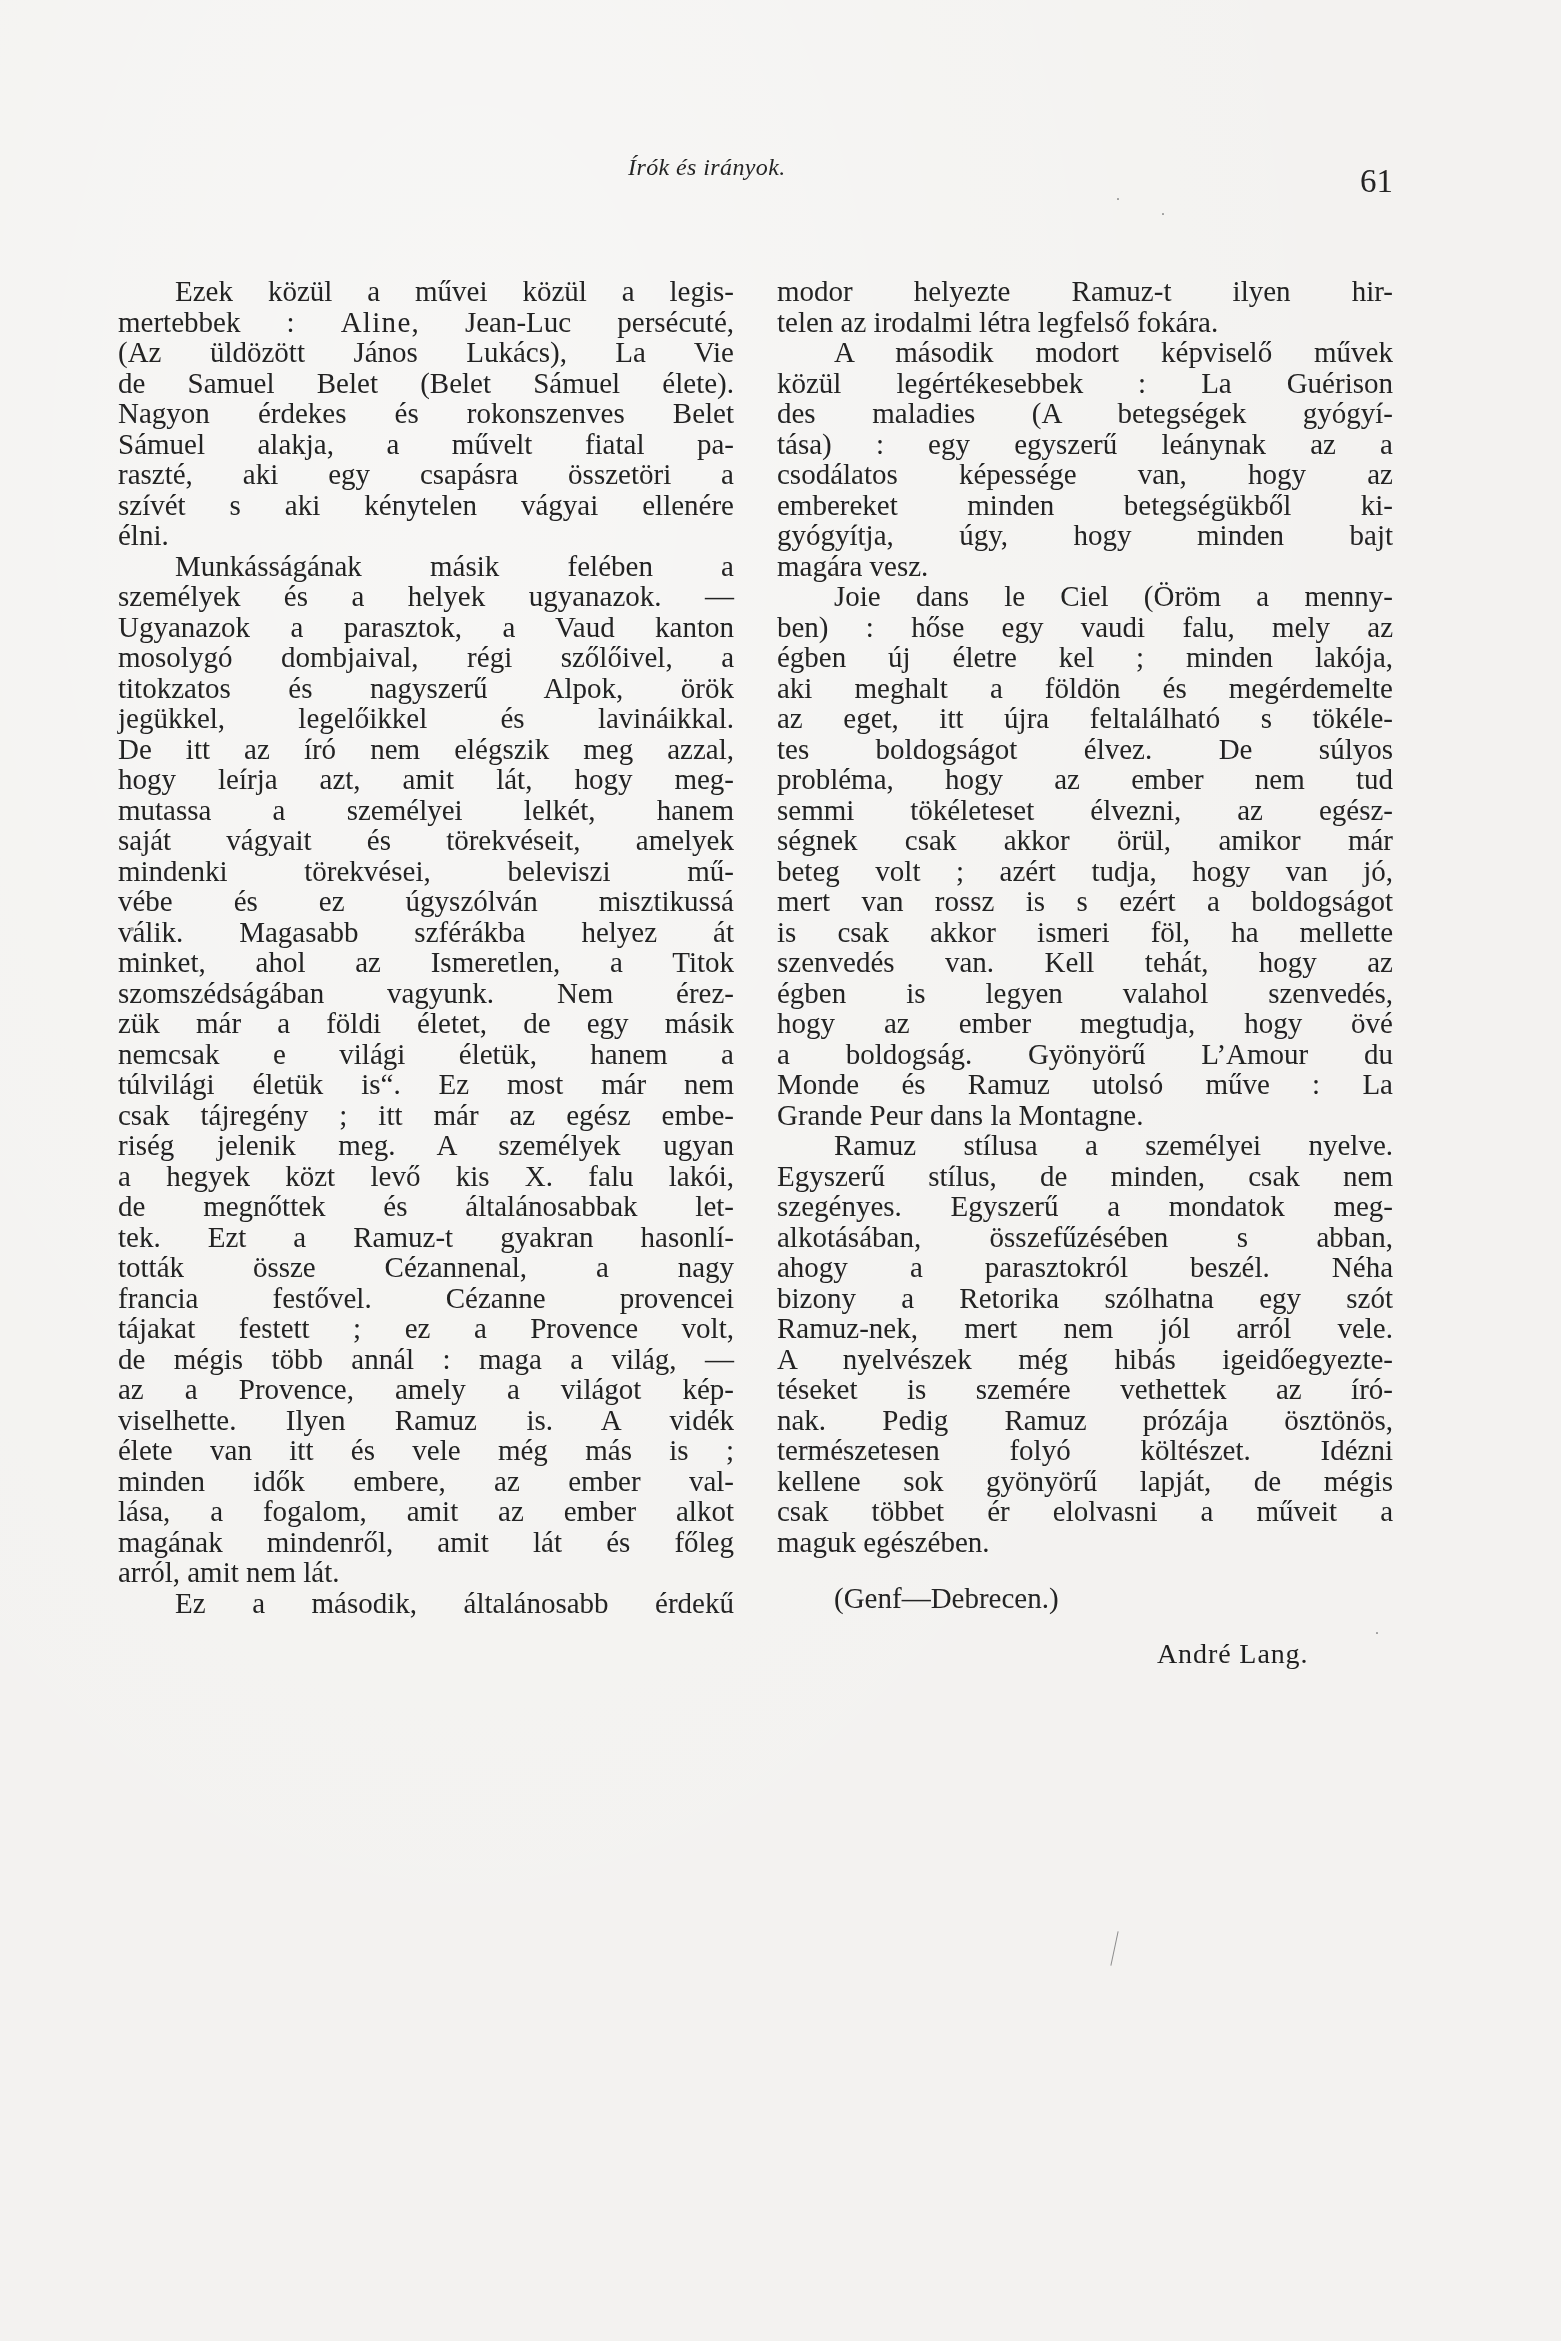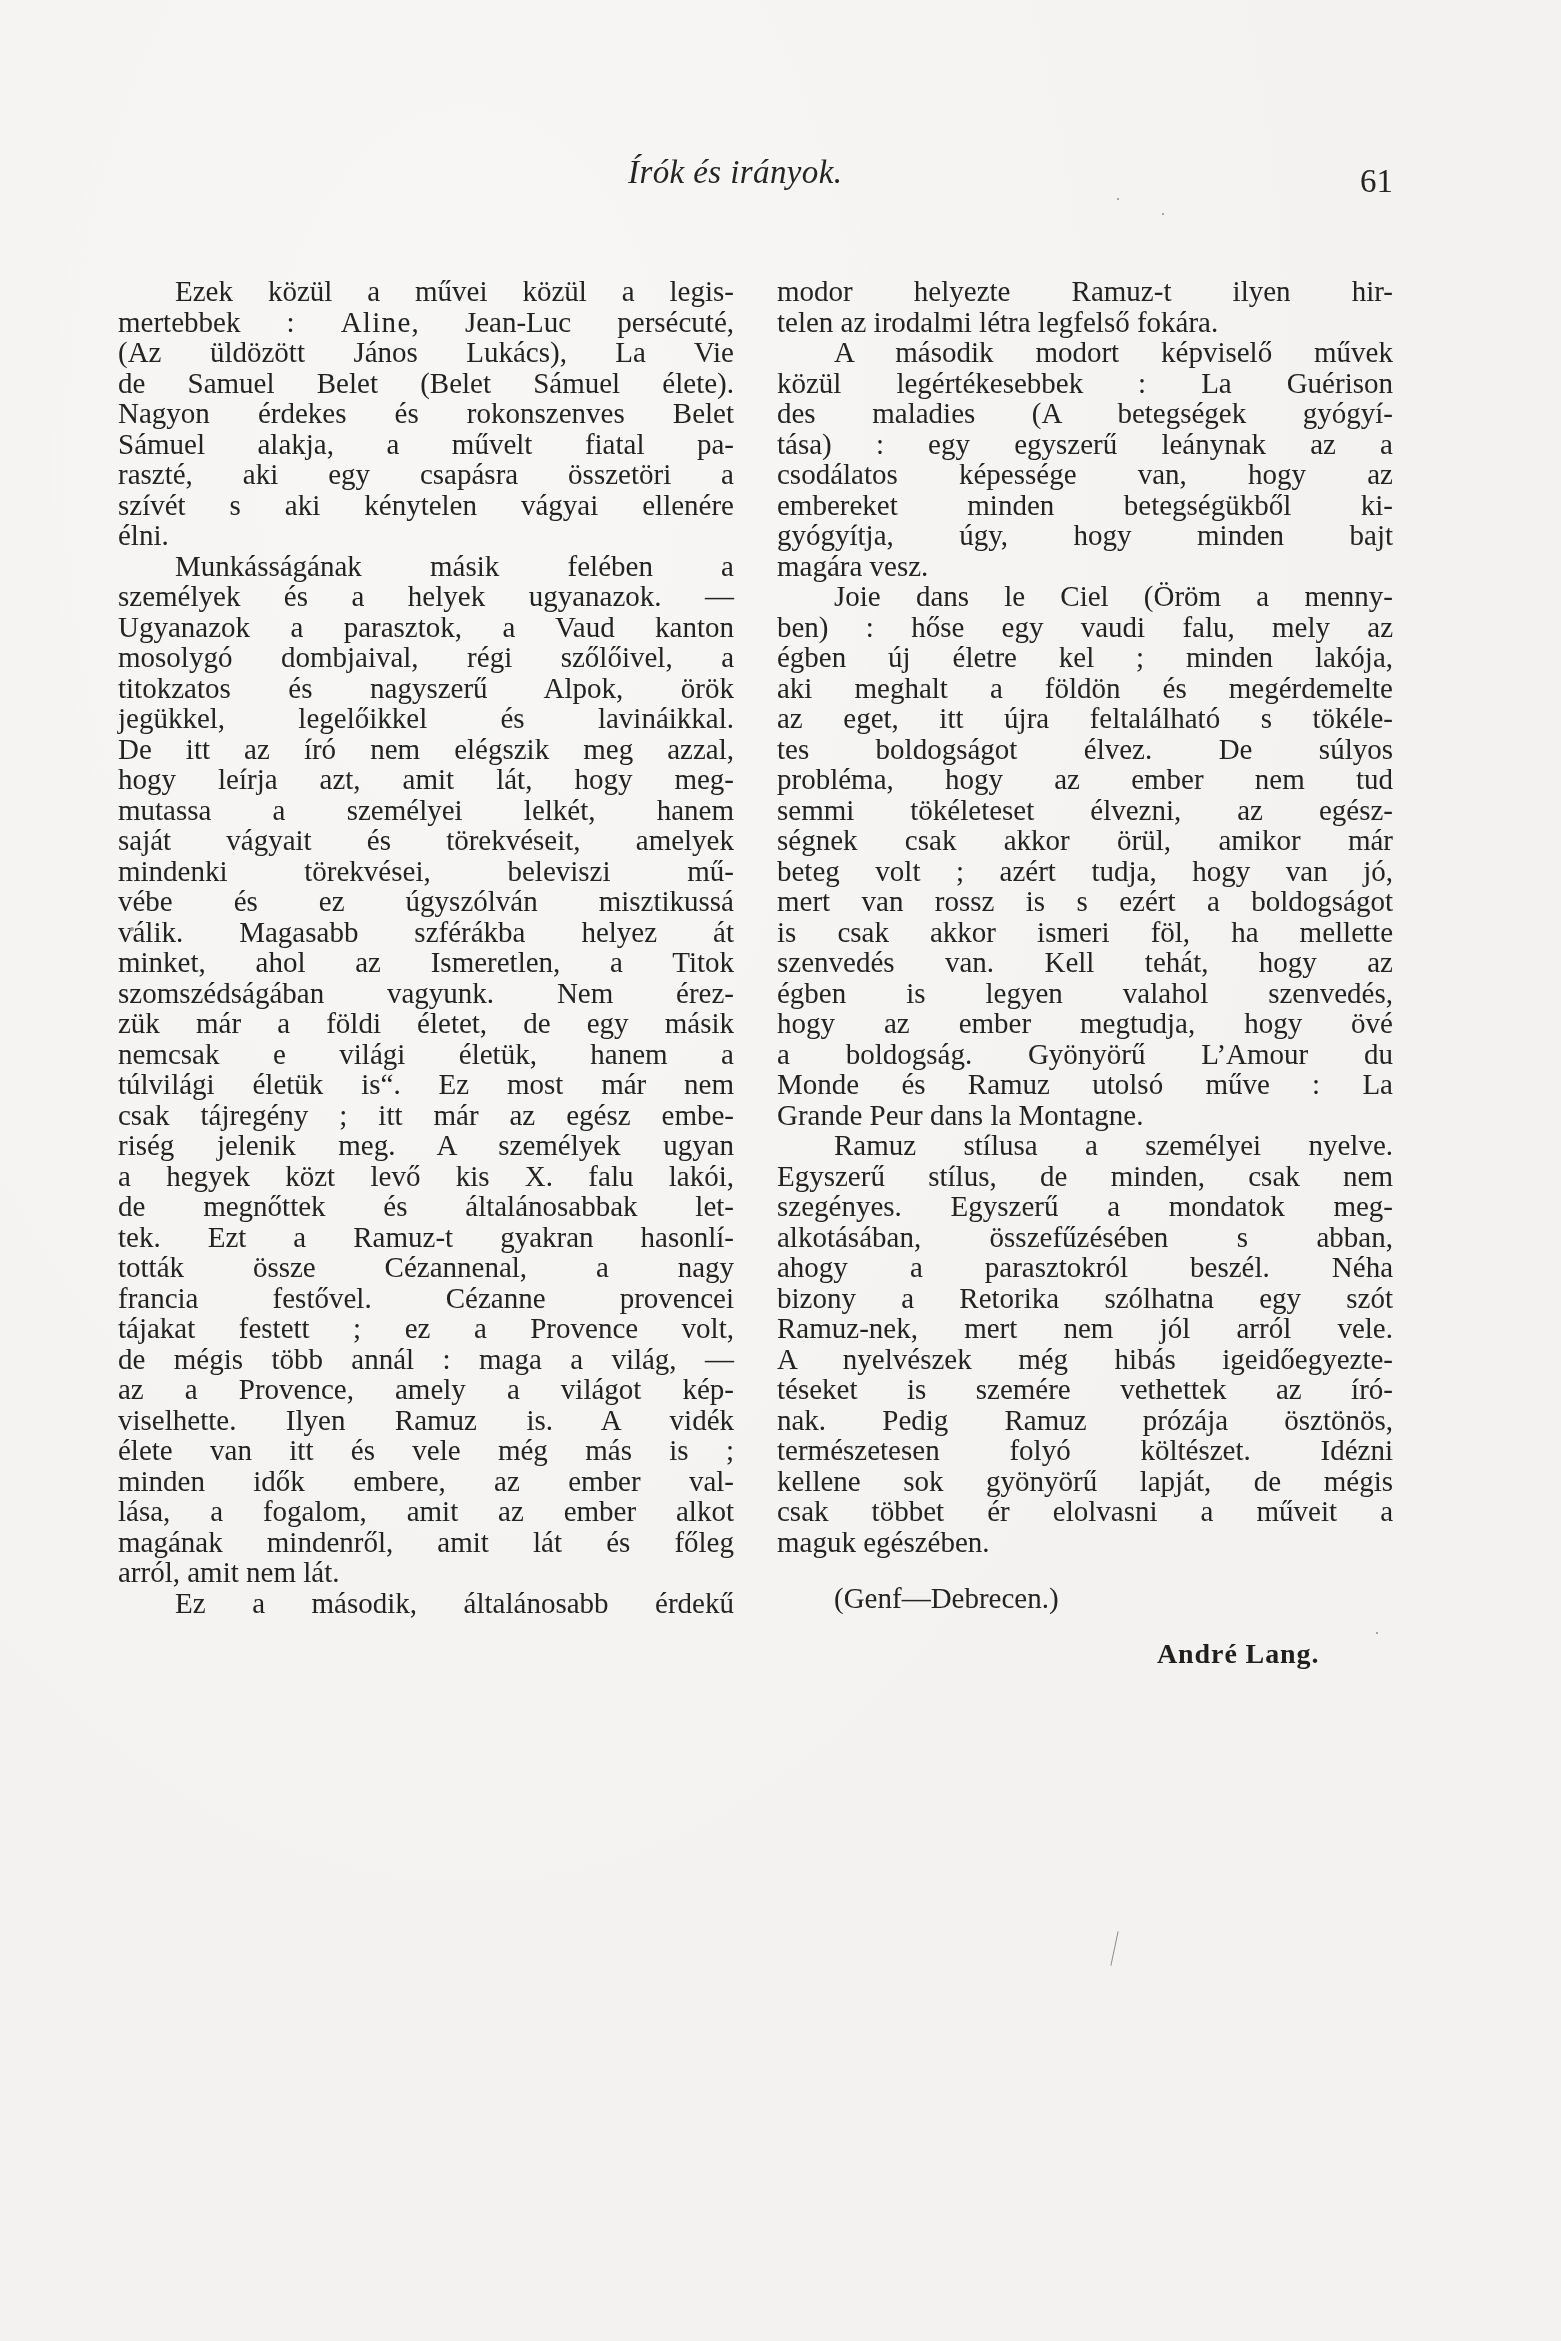--- a/index.html
+++ b/index.html
@@ -30,21 +30,21 @@
       left: 0;
       width: 1561px;
       height: 43px;
     }
     .running-title {
       position: absolute;
       left: 628px;
       top: 0;
       font-family: "Liberation Serif", "DejaVu Serif", serif;
       font-style: italic;
-      font-size: 33px;
+      font-size: 24px;
       letter-spacing: 0.4px;
       color: #252525;
     }
     .page-number {
       position: absolute;
       left: 1360px;
       top: 9px;
       font-family: "Liberation Serif", "DejaVu Serif", serif;
       font-size: 33px;
       color: #252525;
@@ -85,21 +85,21 @@
       font-size: 29px;
       color: #232323;
     }
     .signature {
       display: block;
       margin-top: 24px;
       padding-left: 380px;
       height: 31px;
       line-height: 31px;
       font-family: "Liberation Serif", "DejaVu Serif", serif;
-      font-weight: bold;
+      font-weight: normal;
       font-size: 28px;
       letter-spacing: 0.9px;
       color: #1f1f1f;
     }
     .speck {
       position: absolute;
       width: 1.7px; height: 1.7px;
       border-radius: 50%;
       background: #9a9a9a;
     }

